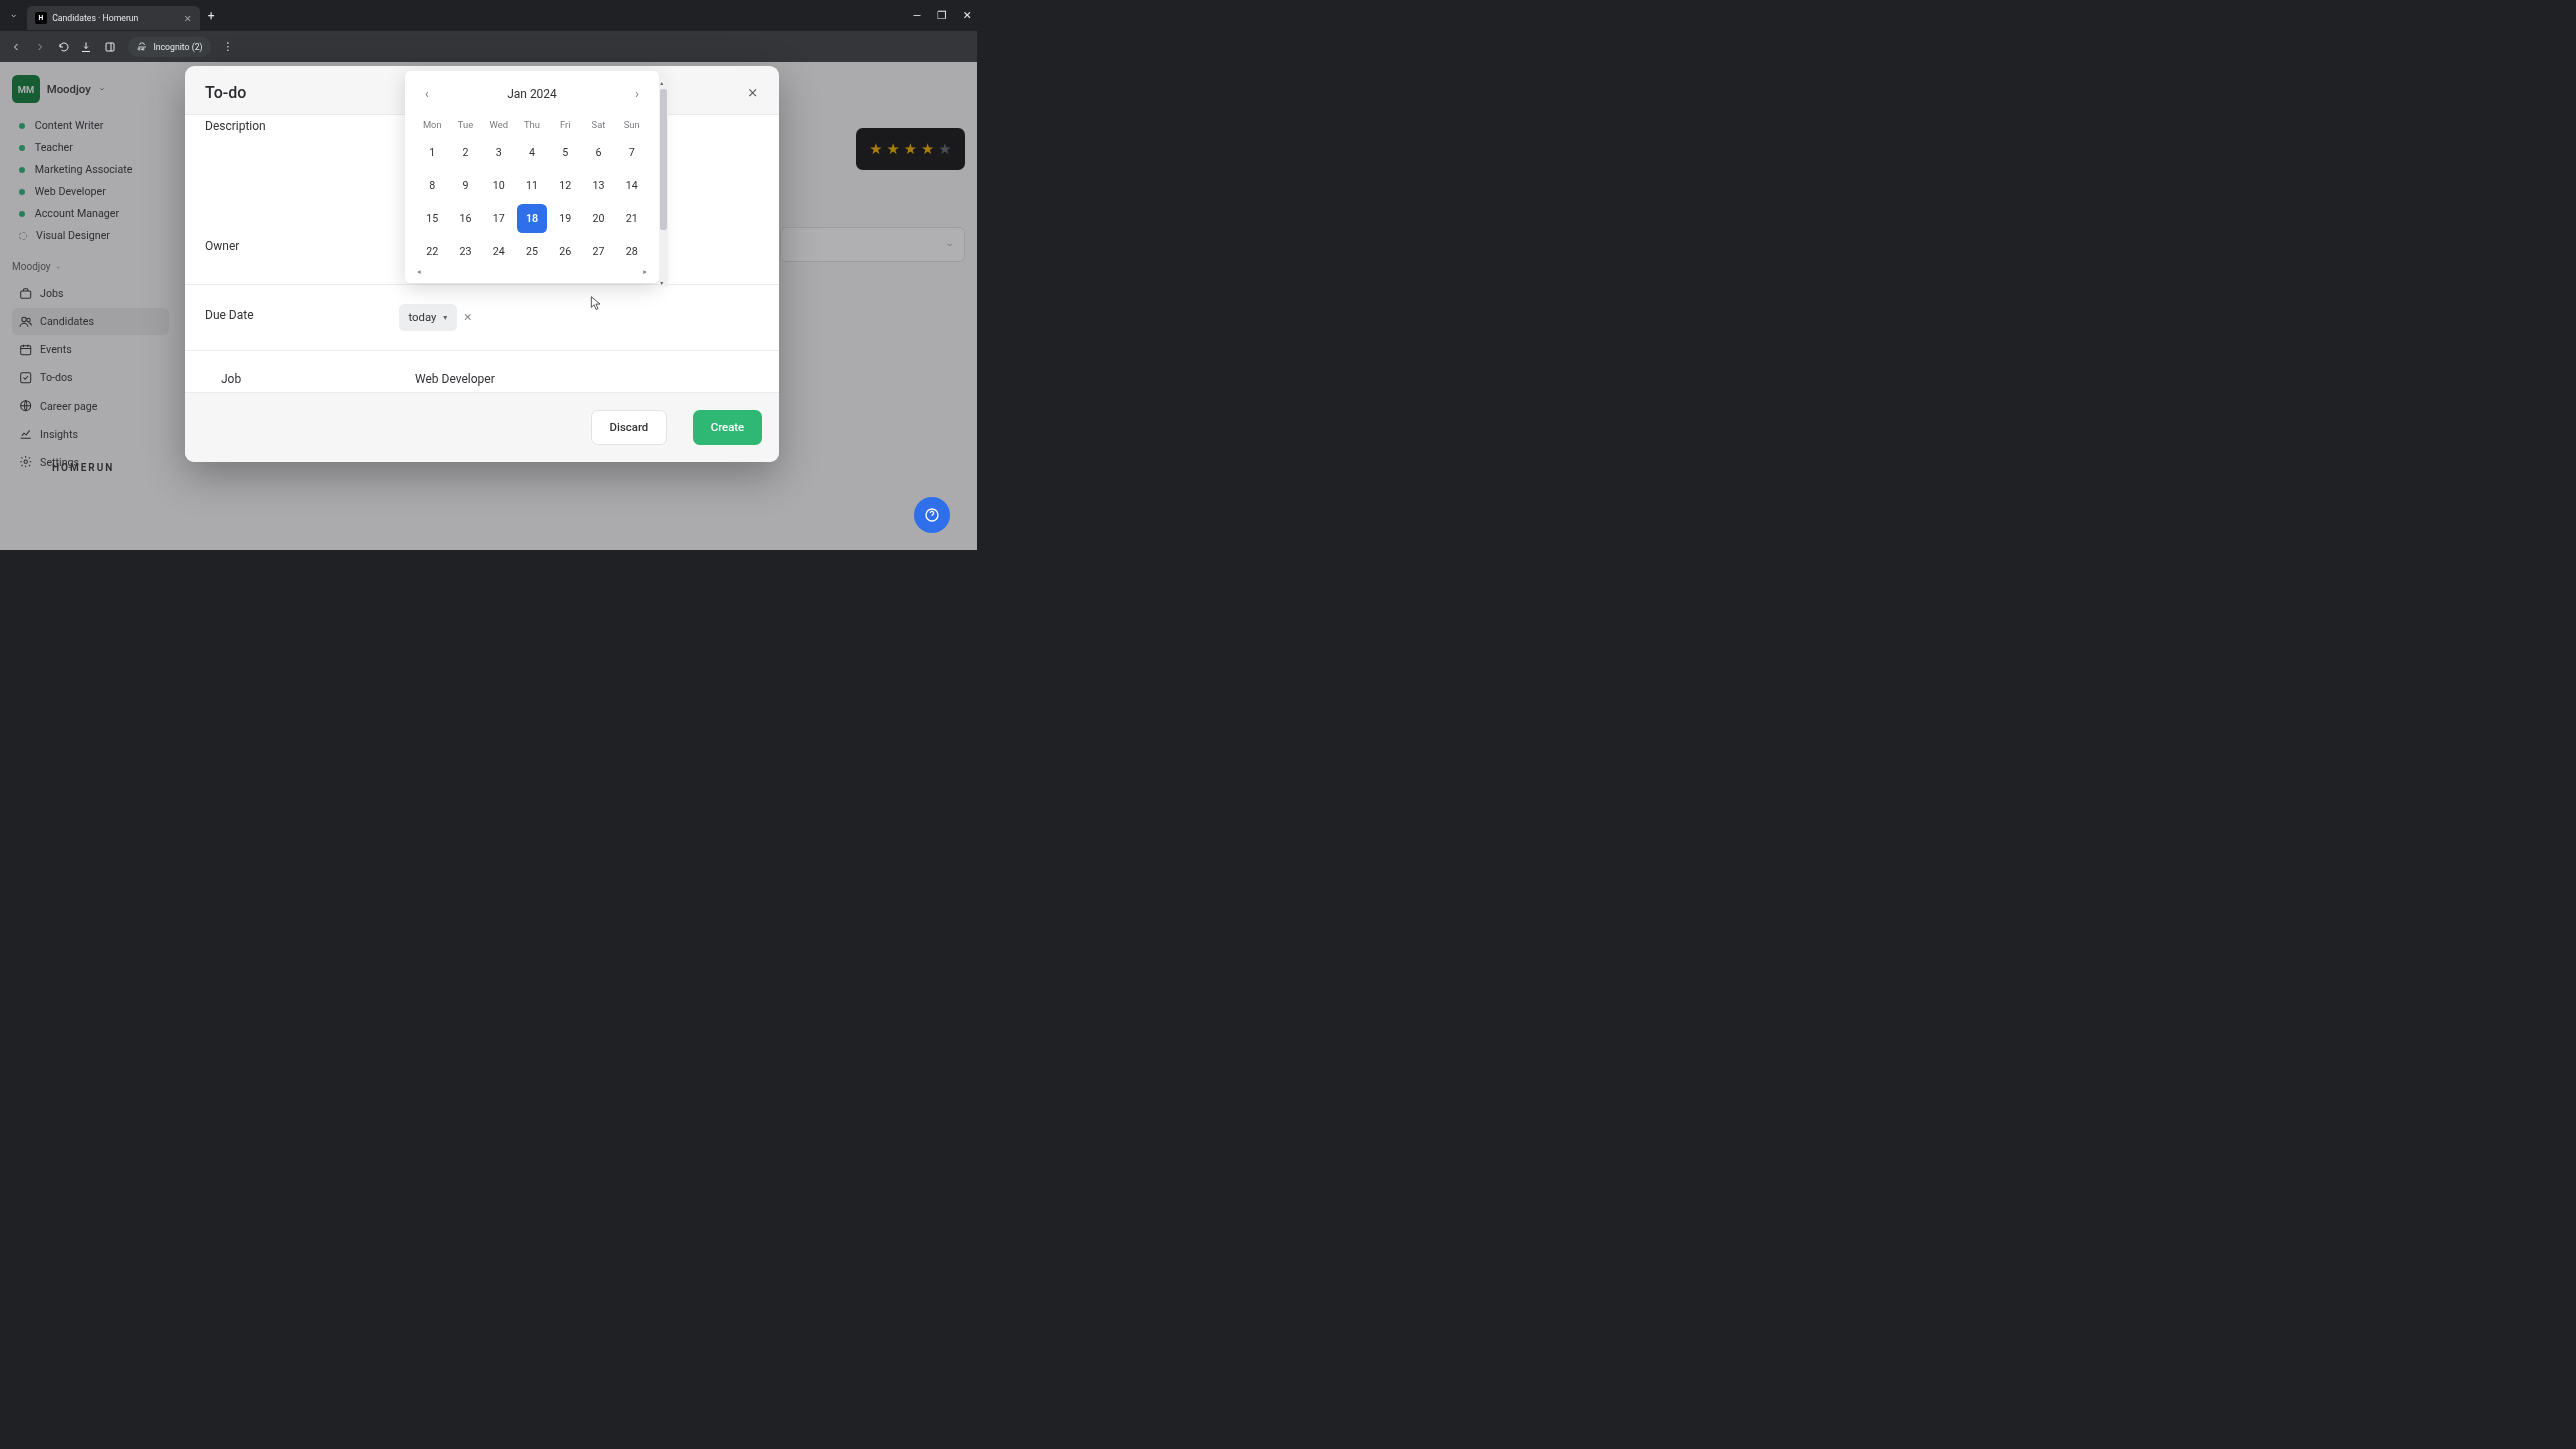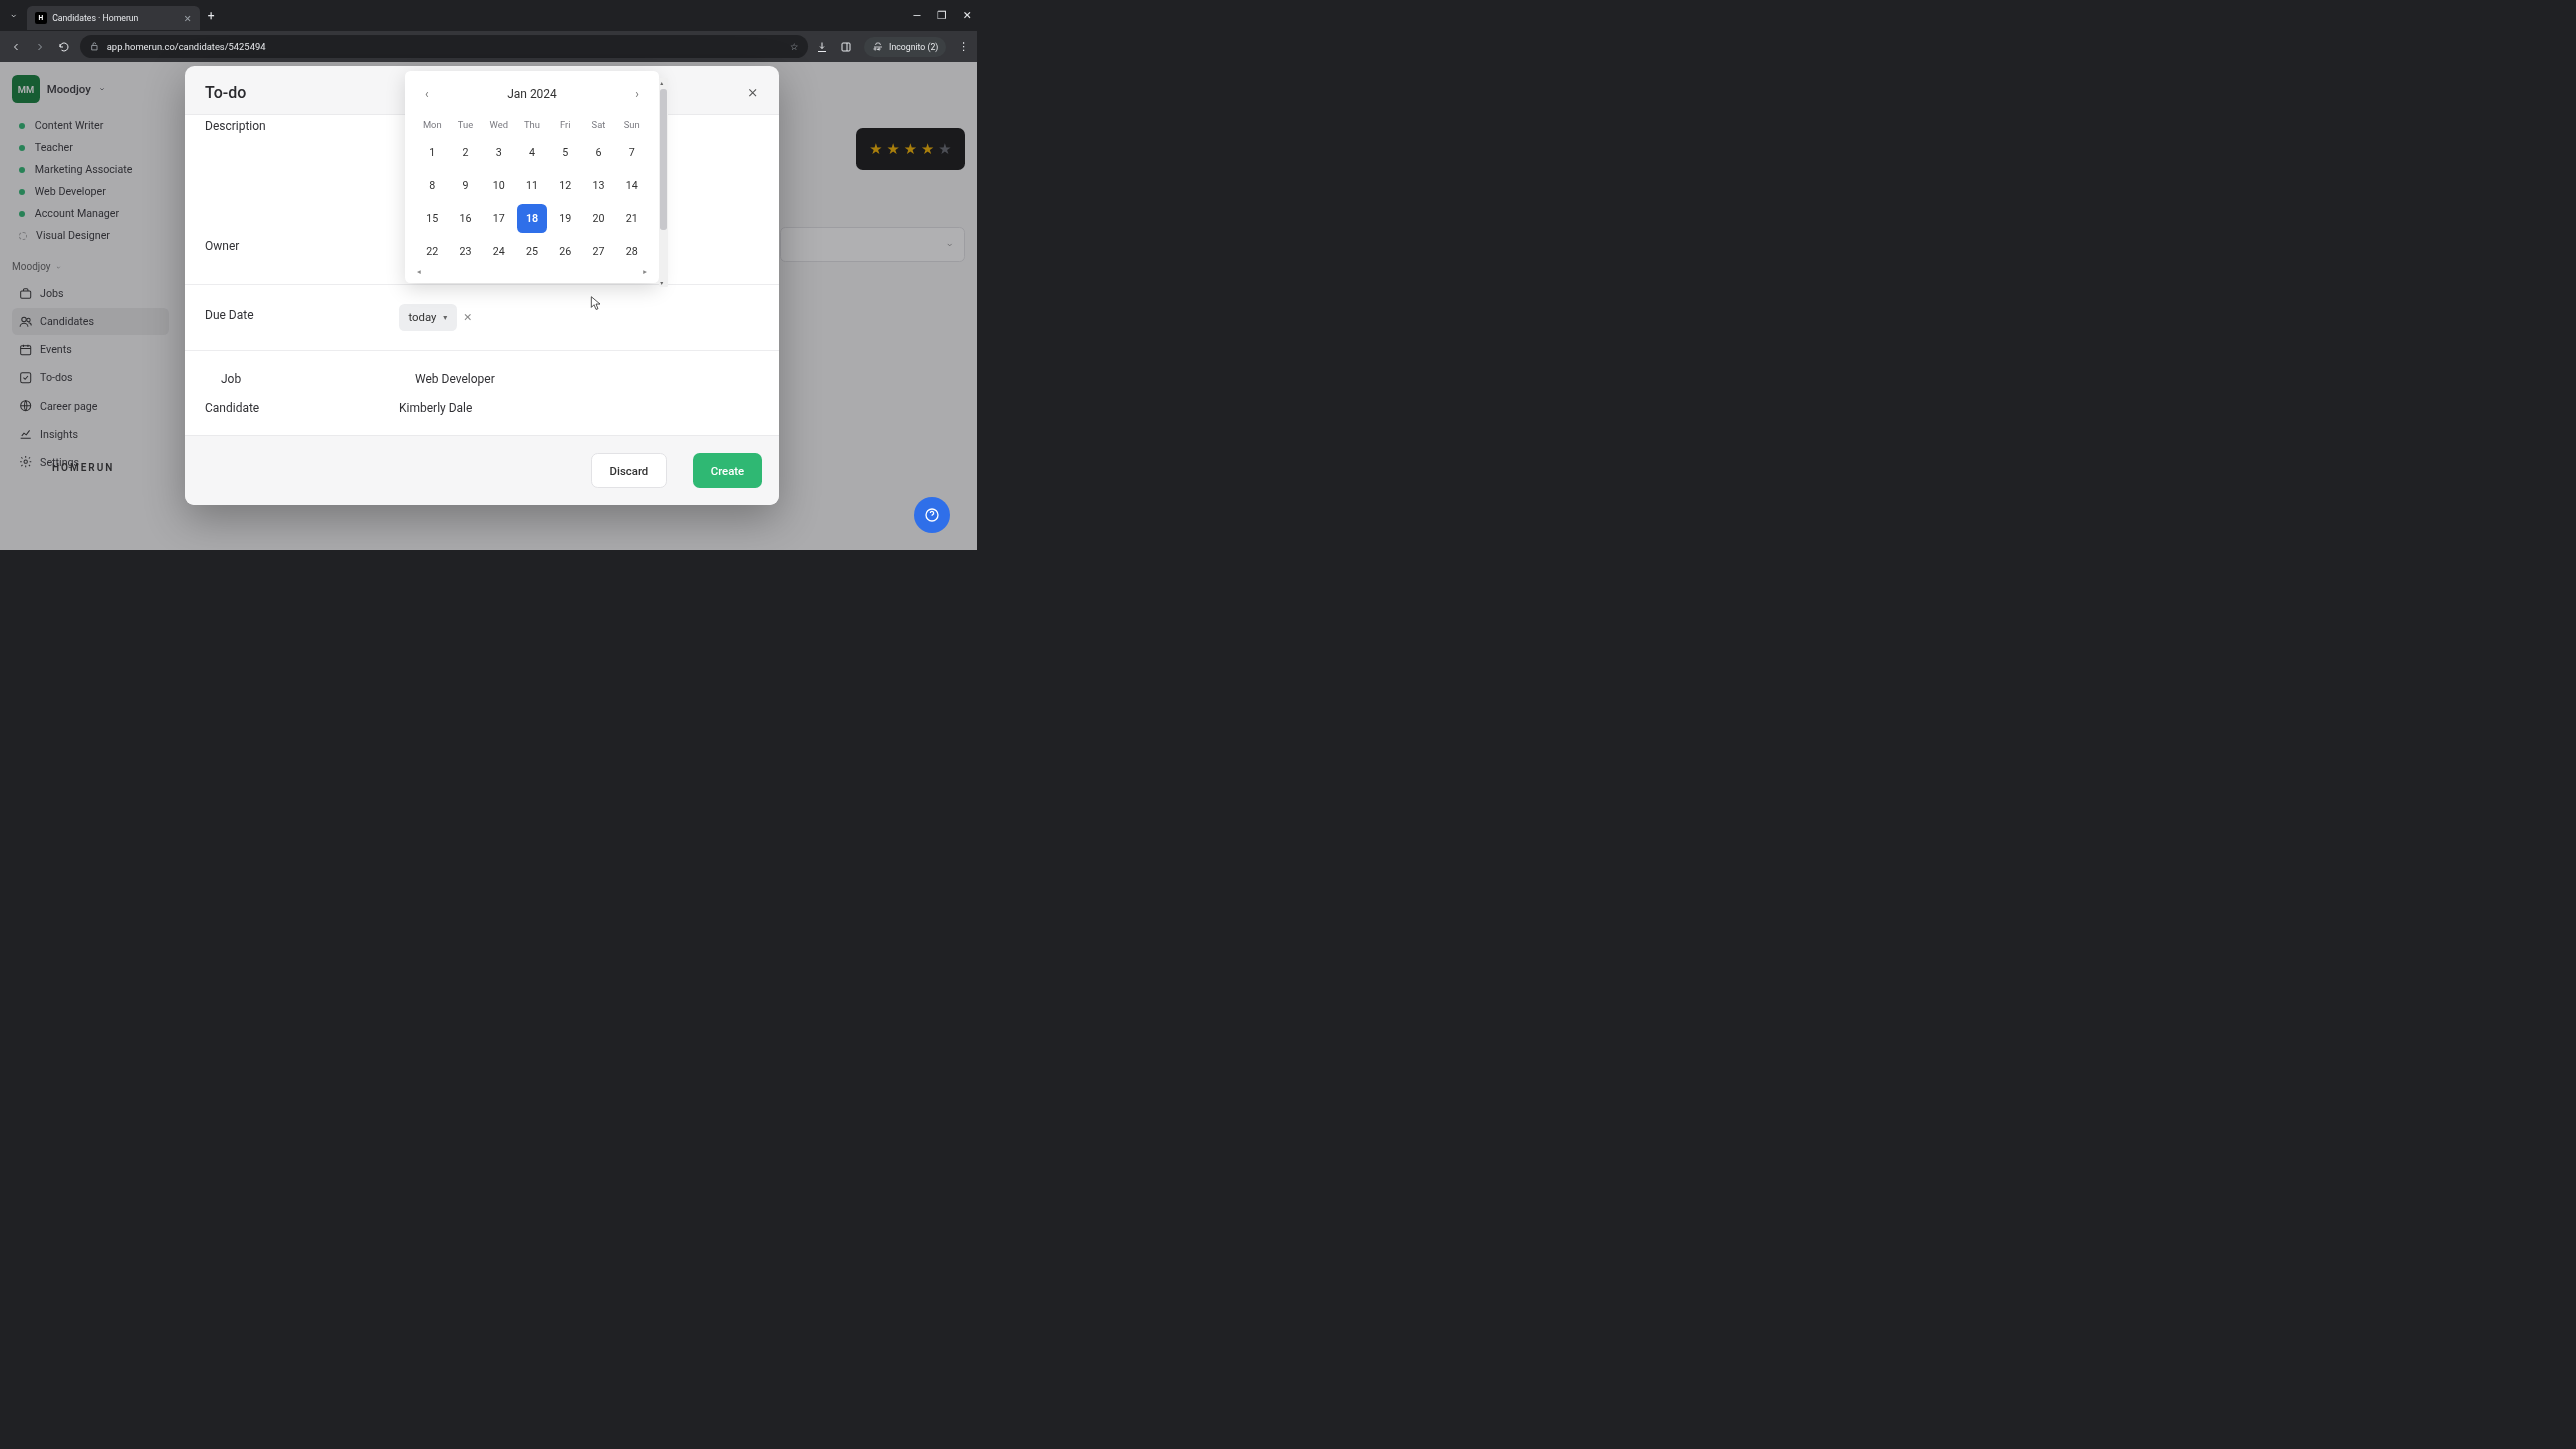--- a/index.html
+++ b/index.html
@@ -122,29 +122,20 @@
   <div class="nav-btn">
     <svg width="12" height="12" viewBox="0 0 24 24">
         <path d="M9 6l6 6-6 6" stroke="currentColor" stroke-width="2" fill="none"></path>
       </svg>
   </div>
   <div class="nav-btn active">
     <svg width="12" height="12" viewBox="0 0 24 24">
         <path d="M4 12a8 8 0 1 1 3 6.2M4 12V6m0 6h6" stroke="currentColor" stroke-width="2" fill="none"></path>
       </svg>
   </div>
-  <div class="url-bar">
-    <span class="url-icon">
-      <svg width="10.7" height="10.7" viewBox="0 0 24 24">
-          <path d="M6 10h12v10H6zM9 10V7a3 3 0 0 1 6 0" stroke="currentColor" stroke-width="2" fill="none"></path>
-        </svg>
-    </span>
-    <span>app.homerun.co/candidates/5425494</span>
-    <span style="margin-left:auto" class="url-icon">☆</span>
-  </div>
   <div class="toolbar-right">
     <span>
       <svg width="12" height="12" viewBox="0 0 24 24">
           <path d="M12 3v12m0 0l-4-4m4 4l4-4M4 21h16" stroke="currentColor" stroke-width="2" fill="none"></path>
         </svg>
     </span>
     <span>
       <svg width="12" height="12" viewBox="0 0 24 24">
           <rect x="4" y="4" width="16" height="16" rx="2" stroke="currentColor" stroke-width="2" fill="none"></rect>
           <path d="M14 4v16" stroke="currentColor" stroke-width="2"></path>
@@ -320,24 +311,20 @@
       </div>
 
 
       <div class="section-divider"></div>
 
       <div class="form-row" style="padding-top:17.4px;margin-left:16px;">
         <div class="form-label">Job</div>
         <div class="form-value">Web Developer</div>
       </div>
 
-      <div class="form-row" style="padding-bottom:20px;">
-        <div class="form-label">Candidate</div>
-        <div class="form-value">Kimberly Dale</div>
-      </div>
     </div>
 
     <div class="modal-footer">
       <button class="btn btn-secondary">Discard</button>
       <button class="btn btn-primary">Create</button>
     </div>
   </div>
 
   <div class="datepicker">
     <div class="dp-header">

